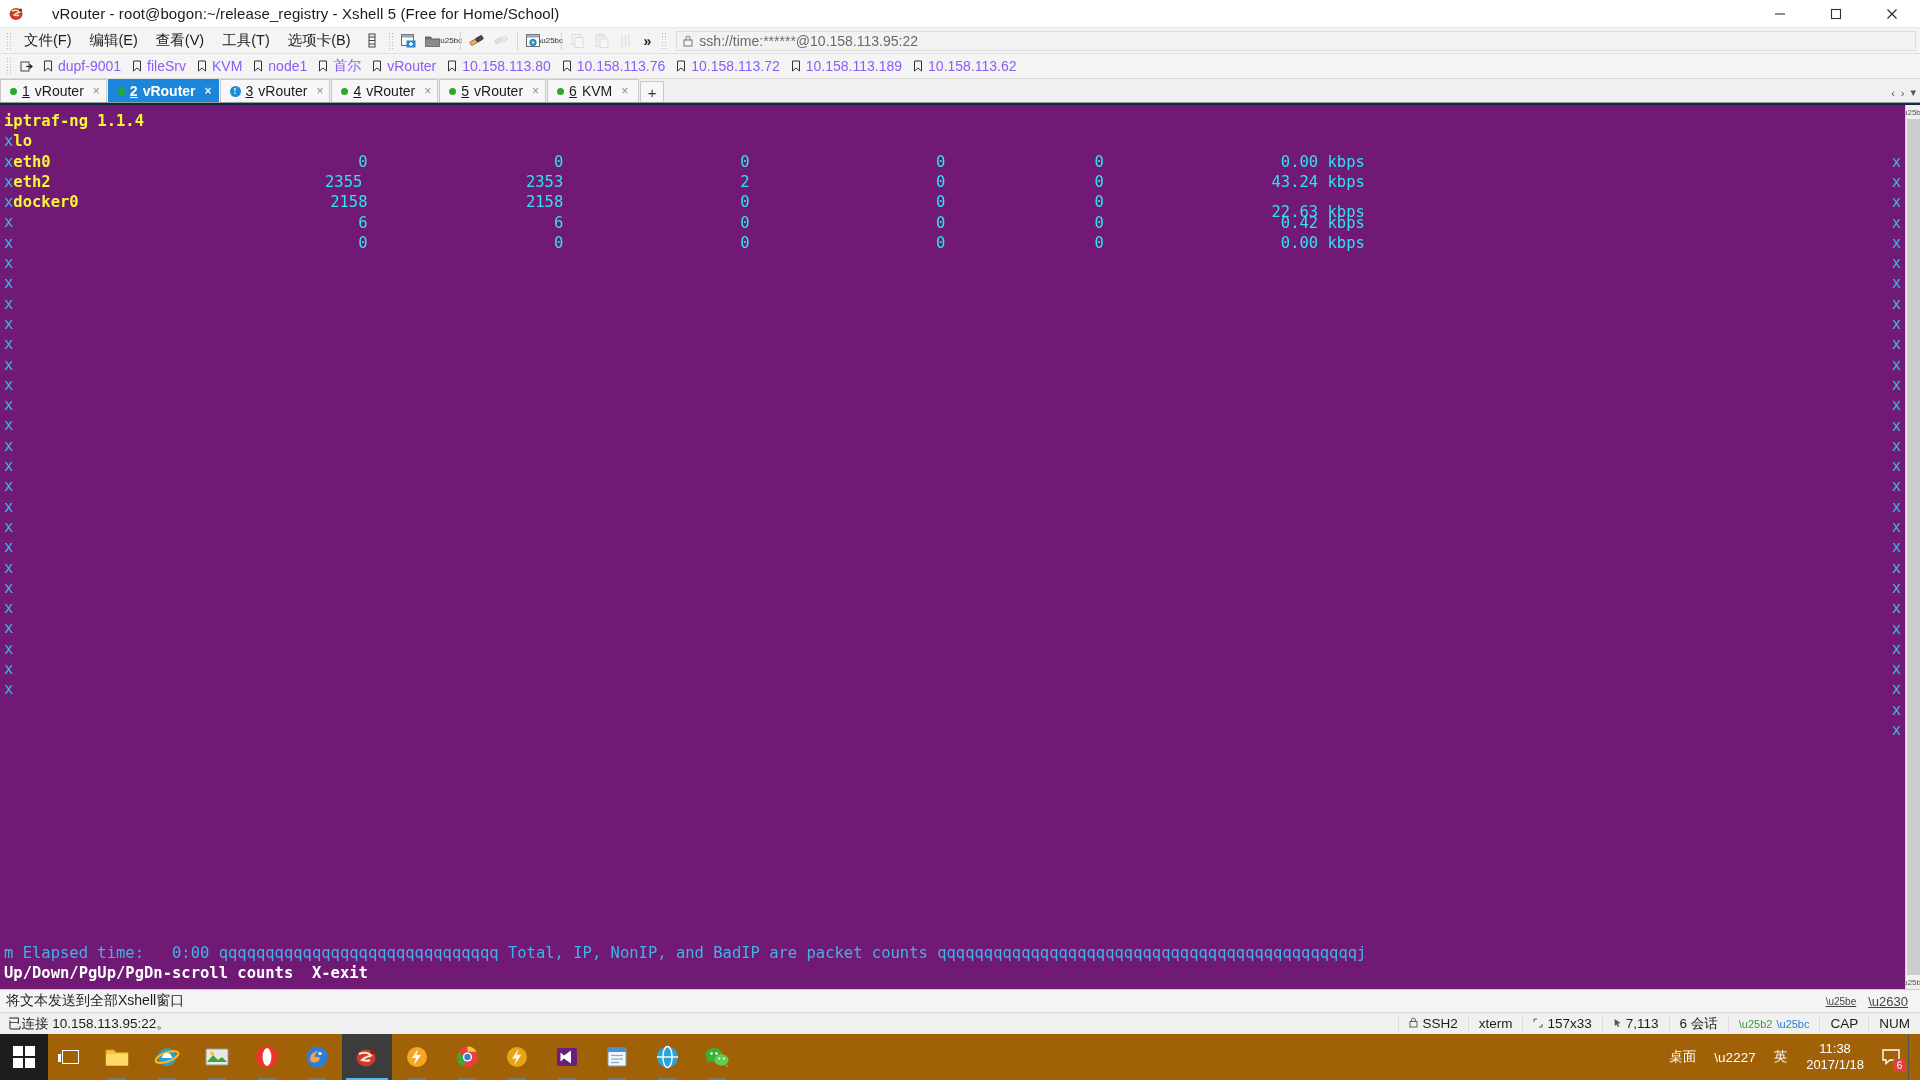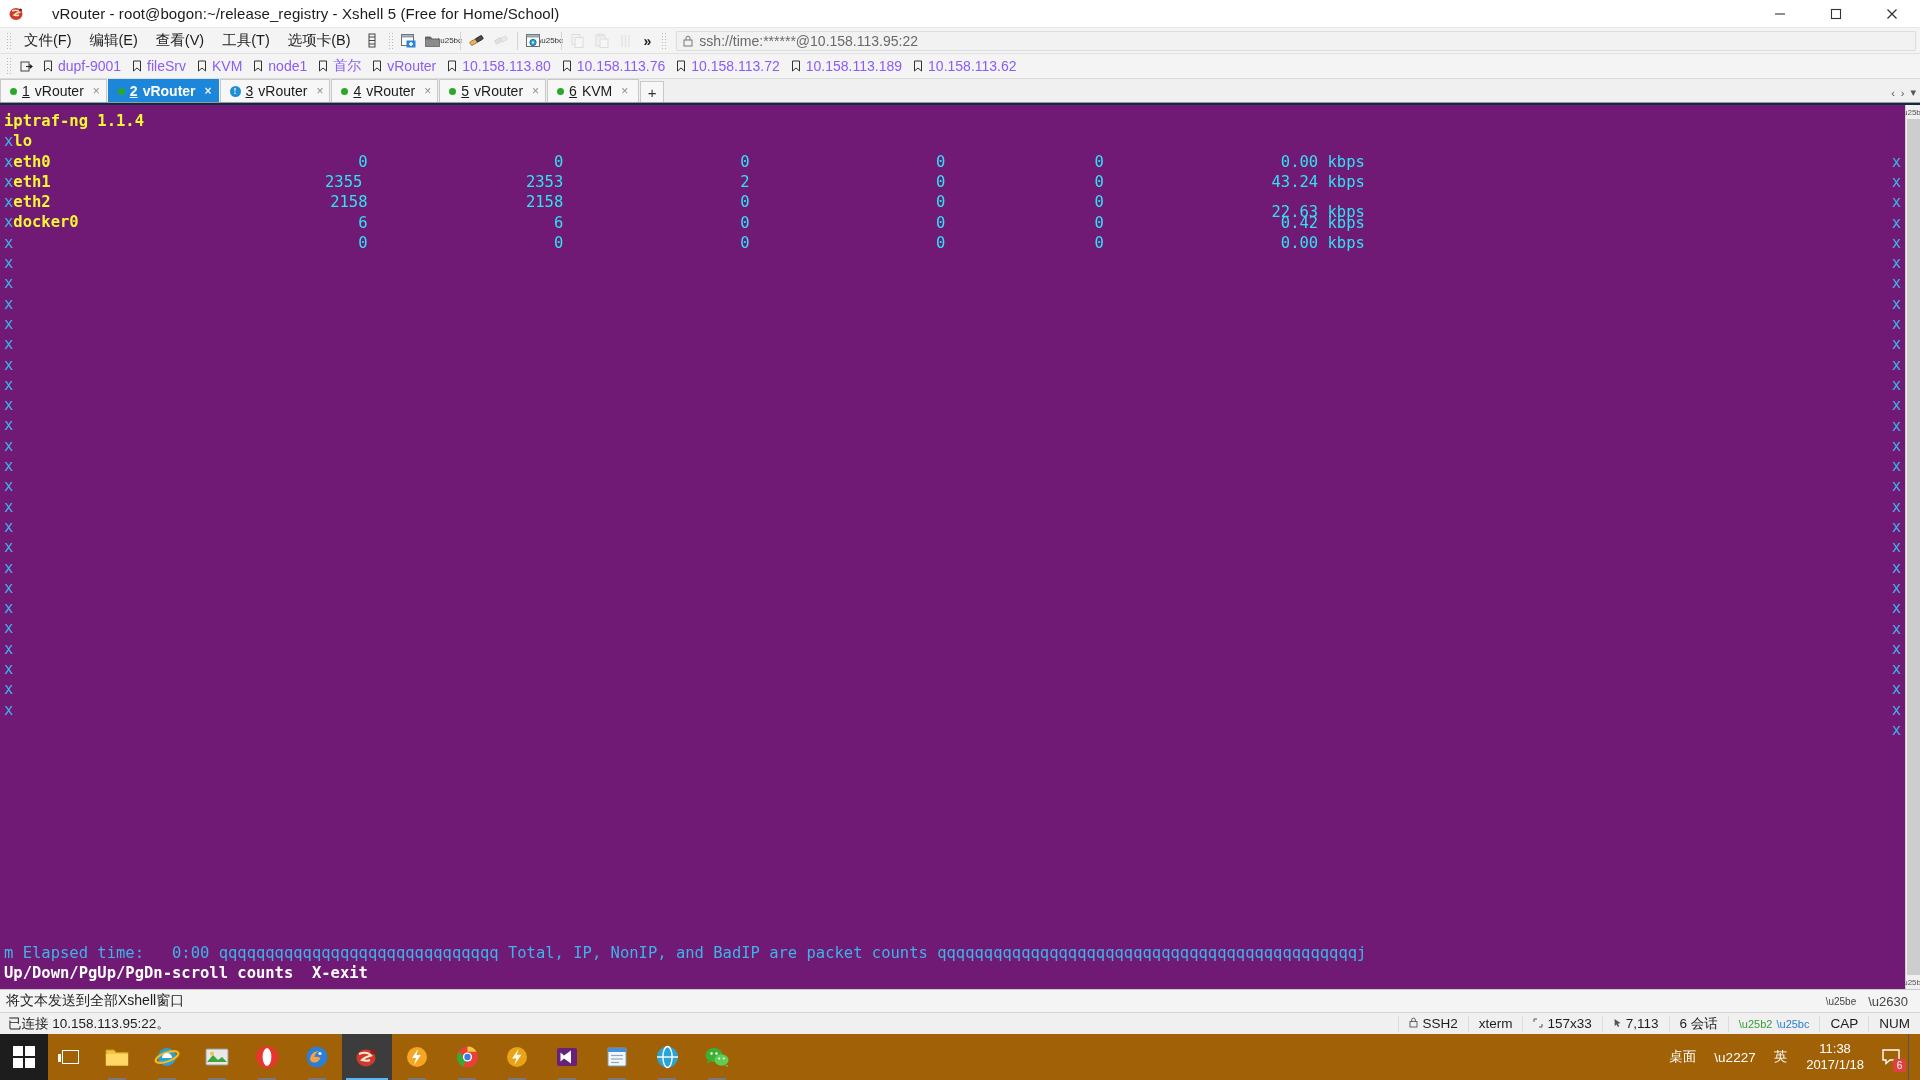--- a/index.html
+++ b/index.html
@@ -113,21 +113,21 @@
   }
   .sb-arrow { width: 15px; height: 14px; display:flex; align-items:center; justify-content:center; font-size: 8px; color:#555; background:#f0f0f0;}
   .sb-thumb { width: 13px; flex: 1 1 auto; background: #cdcdcd; margin: 0 1px; }
 
   
   .sendbar {
     height: 23px; background: #f4f4f4; display: flex; align-items: center;
     border-top: 1px solid #c9c9c9; flex: 0 0 23px; padding: 0 6px;
   }
   .sendbar-text { font-size: 14px; color: #1d1d1d; flex: 1 1 auto; white-space: nowrap; }
-  .sendbar-ico { font-size: 10px; color: #444; padding: 0 6px; }
+  .sendbar-ico { font-size: 10px; color: #444; padding: 0 6px; text-decoration: underline; }
   .sendbar-ico.menu { font-size: 13px; }
 
   .statusbar {
     height: 22px; background: #f0f0f0; display: flex; align-items: center;
     border-top: 1px solid #d6d6d6; flex: 0 0 22px; font-size: 13.5px; color: #1d1d1d;
   }
   .sb-left { padding-left: 8px; white-space: nowrap; }
   .sb-spacer { flex: 1 1 auto; }
   .sb-cell { display: flex; align-items: center; gap: 4px; padding: 0 10px; white-space: nowrap;
              border-left: 1px solid #dcdcdc; height: 16px; }
@@ -439,21 +439,20 @@
       <span class="ts-arrow">▾</span>
     </div>
   </div>
 
   <div class="terminal-wrap">
     <div class="terminal">
       <div class="trow"><span class="c-yellow">iptraf-ng 1.1.4</span></div>
 
       <div class="trow"><span class="c-border">x</span><span class="c-yellow">lo</span><span class="pad"></span></div>
       <div class="trow"><span class="c-border">x</span><span class="c-yellow">eth0</span></div>
-      <div class="trow"><span class="c-border">x</span><span class="c-yellow">eth1</span></div>
       <div class="trow"><span class="c-border">x</span><span class="c-yellow">eth2</span></div>
       <div class="trow"><span class="c-border">x</span><span class="c-yellow">docker0</span></div>
 
       <div id="term-numbers" style="position: absolute; inset: 0px; pointer-events: none;">
           <span class="c-cyan" style="position: absolute; white-space: pre; top: 46.6px; left: 358.16px;">0</span>
           <span class="c-cyan" style="position: absolute; white-space: pre; top: 46.6px; left: 553.88px;">0</span>
           <span class="c-cyan" style="position: absolute; white-space: pre; top: 46.6px; left: 740.28px;">0</span>
           <span class="c-cyan" style="position: absolute; white-space: pre; top: 46.6px; left: 936px;">0</span>
           <span class="c-cyan" style="position: absolute; white-space: pre; top: 46.6px; left: 1094.44px;">0</span>
           <span class="c-cyan" style="position: absolute; white-space: pre; top: 46.6px; left: 1280.84px;">0.00 kbps</span>

